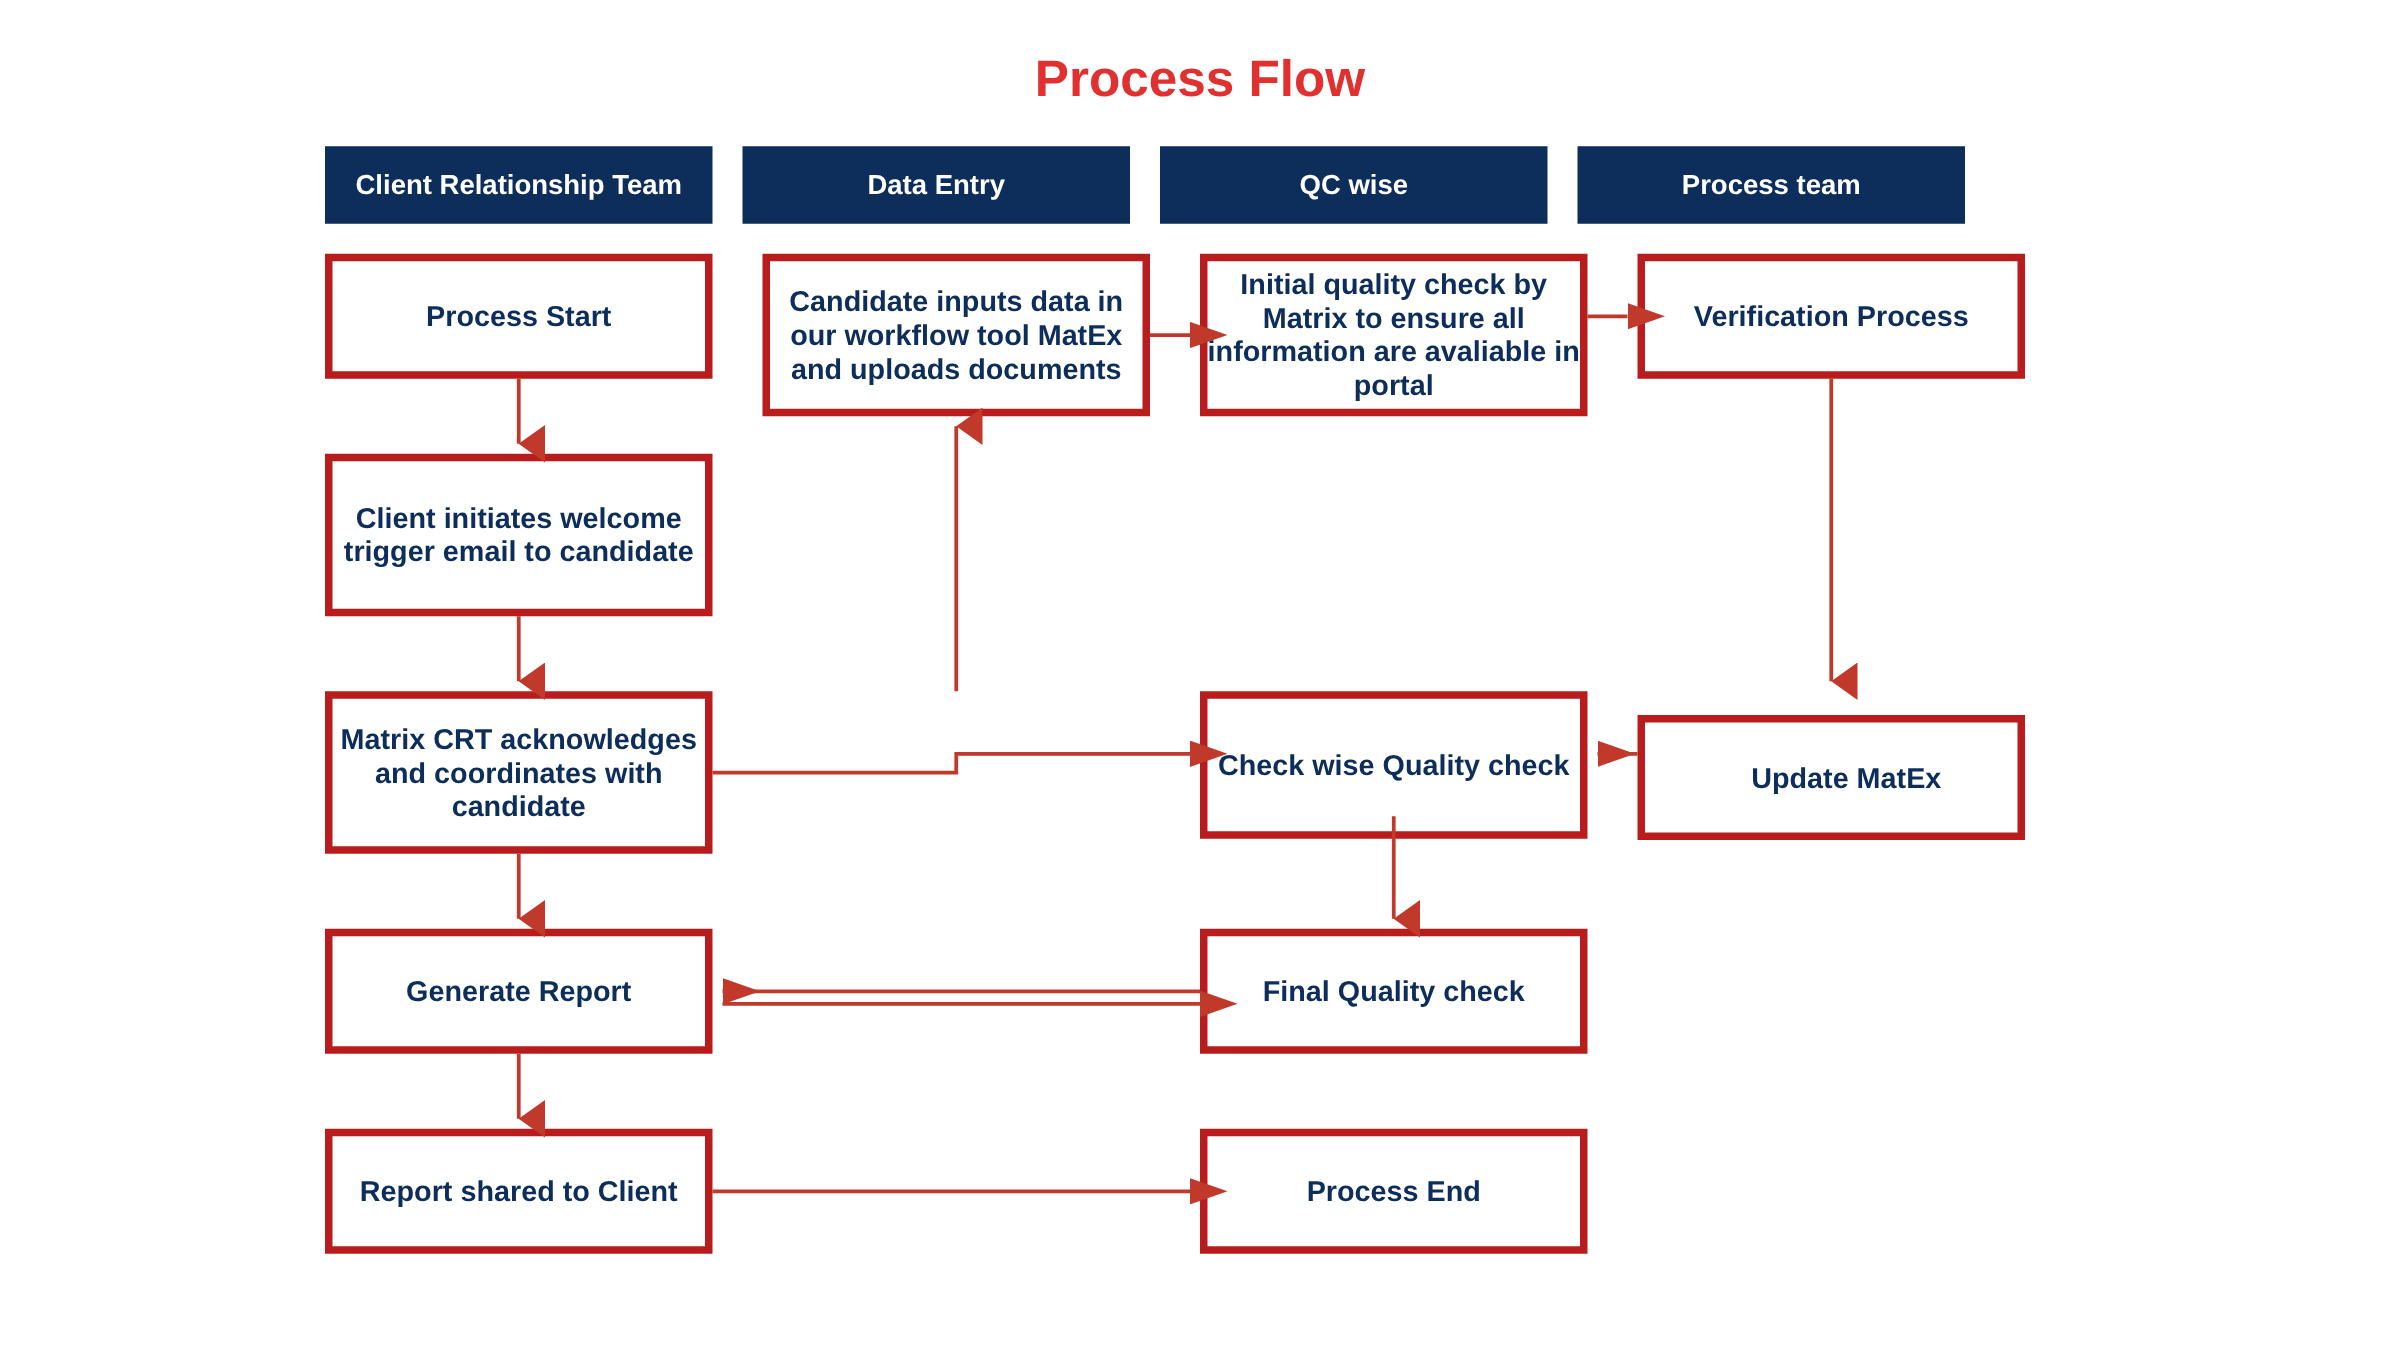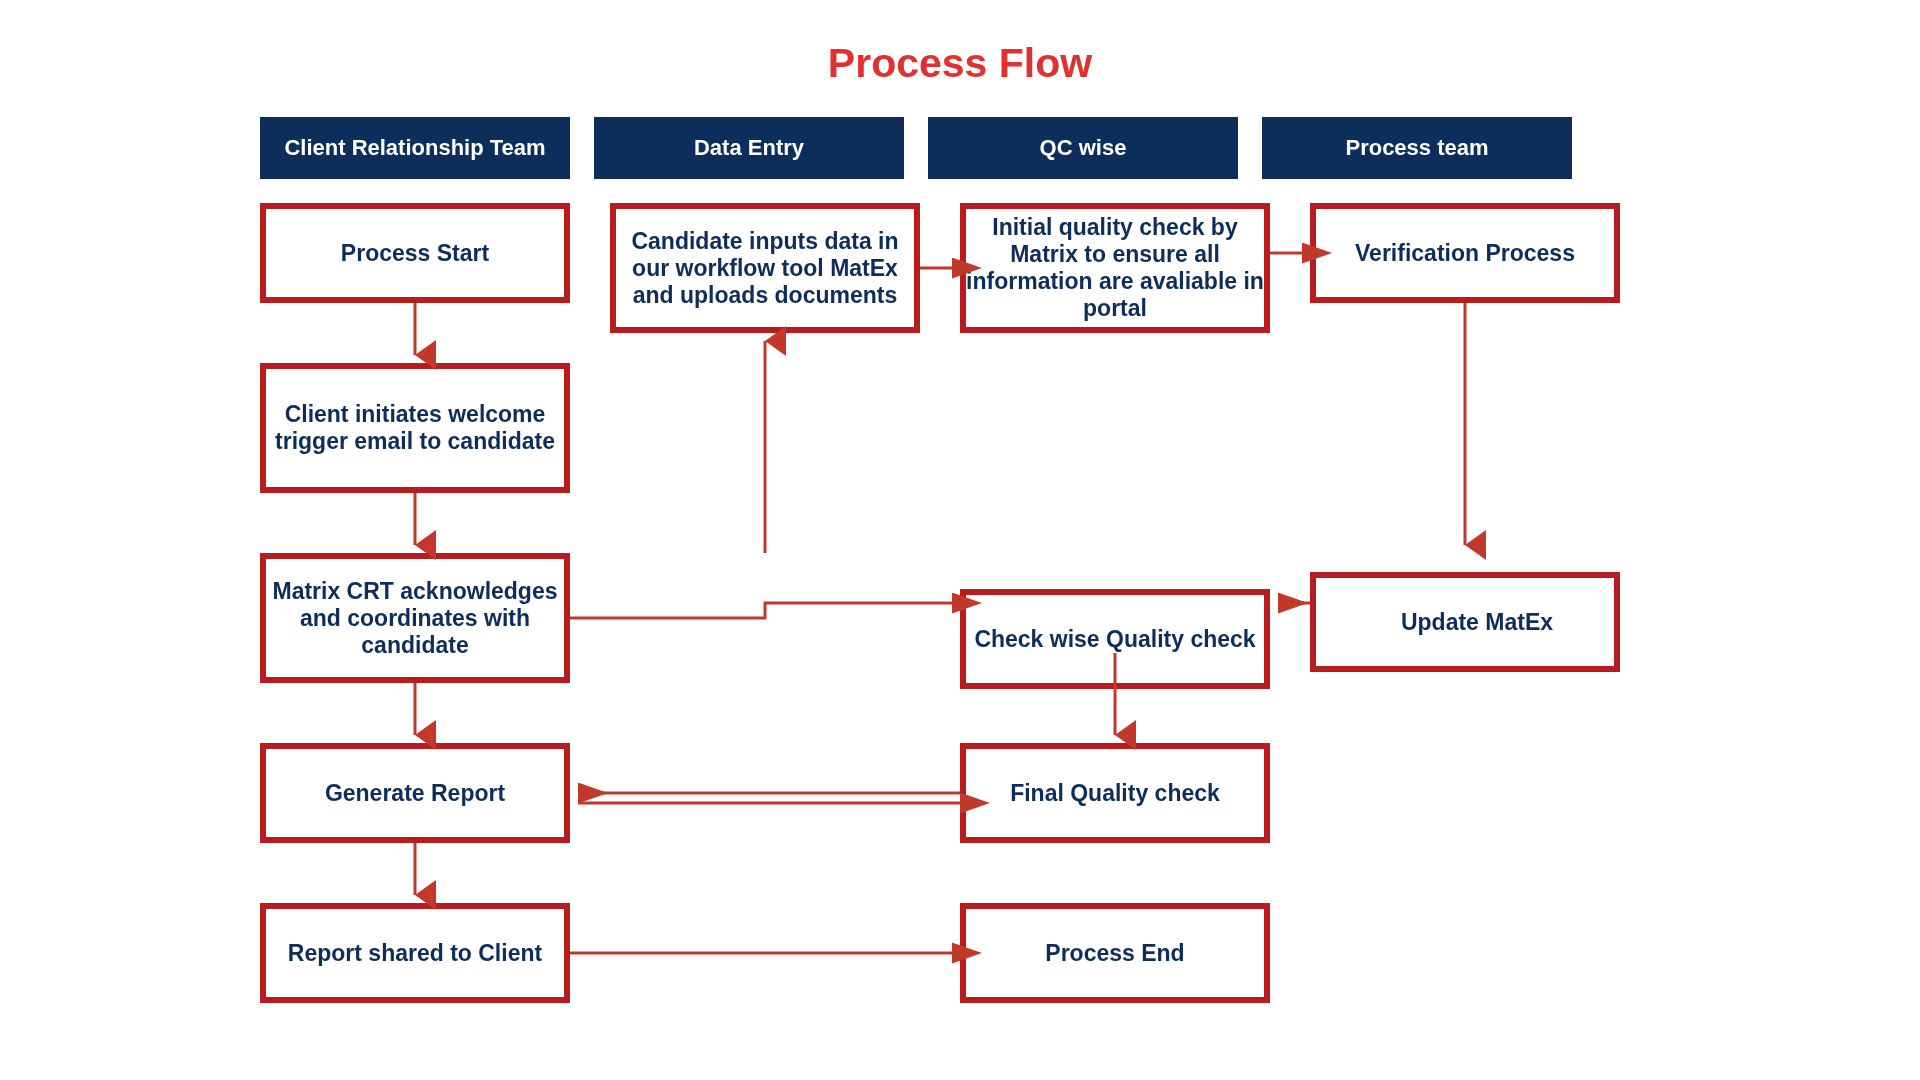--- a/index.html
+++ b/index.html
@@ -101,21 +101,21 @@
     <div class="flow-box" style="left:0px; top:350px; width:310px; height:130px;">Matrix CRT acknowledges and coordinates with candidate</div>
 
     <div class="flow-box" style="left:0px; top:700px; width:310px; height:100px;">Report shared to Client</div>
 
     <div class="flow-box" style="left:0px; top:540px; width:310px; height:100px;">Generate Report</div>
 
     <div class="flow-box" style="left:350px; top:0px; width:310px; height:130px;">Candidate inputs data in our workflow tool MatEx and uploads documents</div>
 
     <div class="flow-box" style="left:700px; top:0px; width:310px; height:130px;">Initial quality check by Matrix to ensure all information are avaliable in portal</div>
 
-    <div class="flow-box" style="left:700px; top:350px; width:310px; height:100px;margin-top:36px;">Check wise Quality check</div>
+    <div class="flow-box" style="left:700px; top:350px; width:310px; height:118px;">Check wise Quality check</div>
 
     <div class="flow-box" style="left:700px; top:540px; width:310px; height:100px;">Final Quality check</div>
 
     <div class="flow-box" style="left:700px; top:700px; width:310px; height:100px;">Process End</div>
 
     <div class="flow-box" style="left:1050px; top:0px; width:310px; height:100px;">Verification Process</div>
 
     <div class="flow-box" style="left:1050px; top:369px; width:310px; height:100px;padding-left:24px;">Update MatEx</div>
 
     <svg class="arrows-svg">

